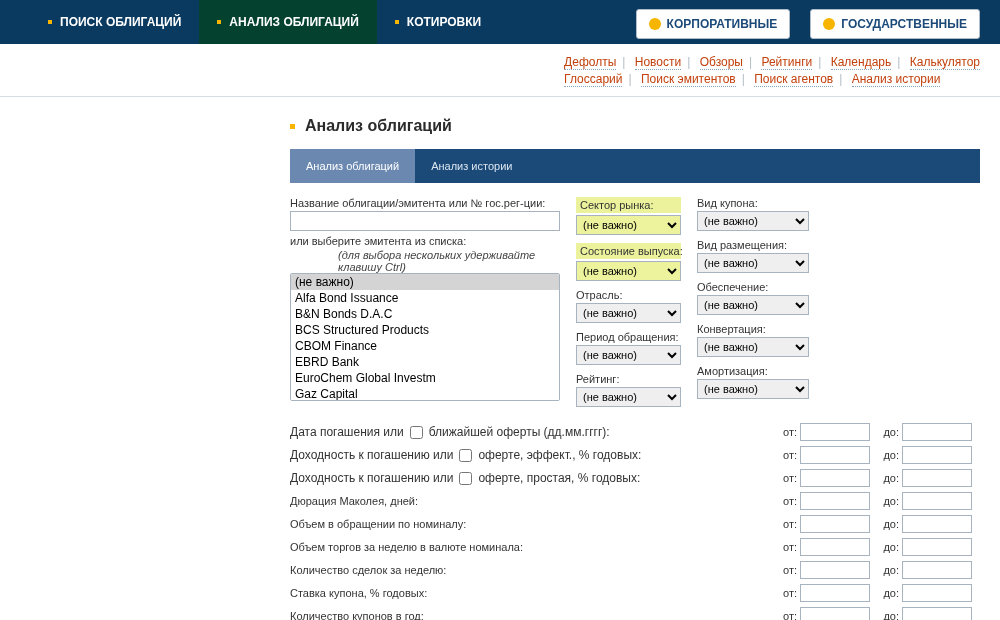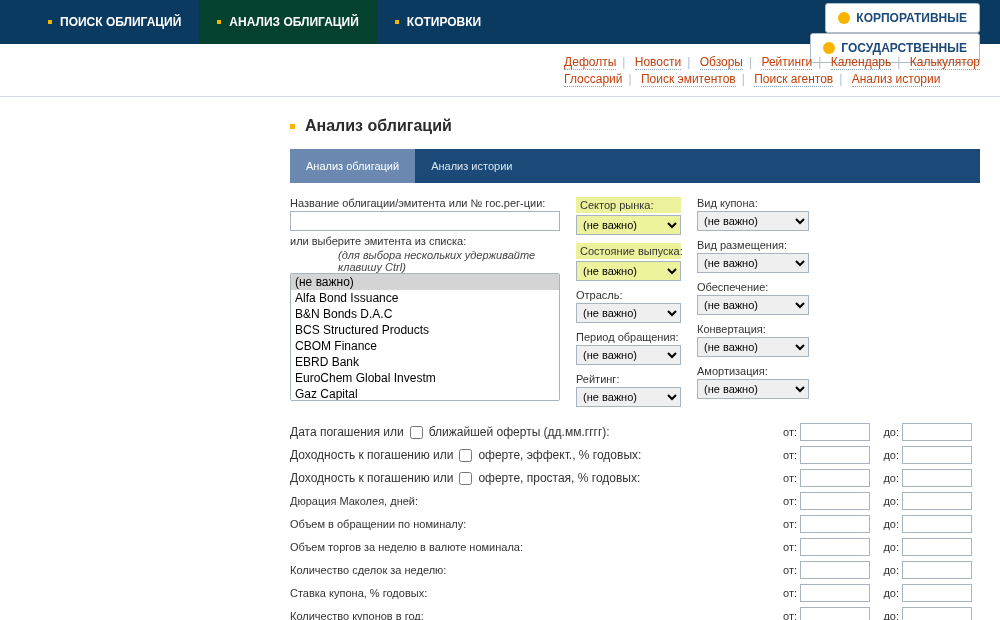--- a/index.html
+++ b/index.html
@@ -5,21 +5,21 @@
   * { box-sizing: border-box; margin: 0; padding: 0; font-family: Arial, Helvetica, sans-serif; font-size: 12px; }
   body { background: #fff; color: #333; width: 1000px; }
 
   
   .topbar { background: #0a3a60; height: 44px; display: flex; align-items: stretch; }
   .topnav { display: flex; align-items: stretch; padding-left: 30px; }
   .topnav-item { display:flex; align-items:center; padding: 0 18px; color: #fff; font-size: 11px; font-weight: bold; cursor: pointer; justify-content: flex-end; }
   .topnav-item .bullet { width: 4px; height: 4px; background: #f7b500; margin-right: 8px; display:inline-block; }
   .topnav-item.active { background: #04422f; }
 
-  .toptabs { margin-left: auto; display: flex; align-items: flex-end; padding-top: 3px; padding-right: 20px; gap: 0; flex-direction: column;}
+  .toptabs { margin-left: auto; display: flex; align-items: center; padding-top: 3px; padding-right: 20px; gap: 20px;}
   .toptab { background:#fff; border:1px solid #b0bdc9; border-radius:3px; padding:7px 12px; display:flex; align-items:center; gap:6px; color:#1b4a78; font-size:11px; font-weight:bold; cursor:pointer;}
   .toptab .ticon{ width:12px;height:12px;border-radius:50%; background:#f7b500; display:inline-block;}
 
   .sublinks-wrap { border-bottom:1px solid #d5dce3; padding:10px 20px 8px 0; display:flex; justify-content:flex-end;}
   .sublinks { text-align:left; color:#6b7985; font-size:12px; line-height:17px; max-width:460px;}
   .sublinks a{ color:#c2410c; text-decoration:none; border-bottom:1px dotted #8aa4bb;}
   .sep { color:#b1bdc6; padding:0 6px;}
 
   .content { padding: 20px 20px 40px 290px; }
 

